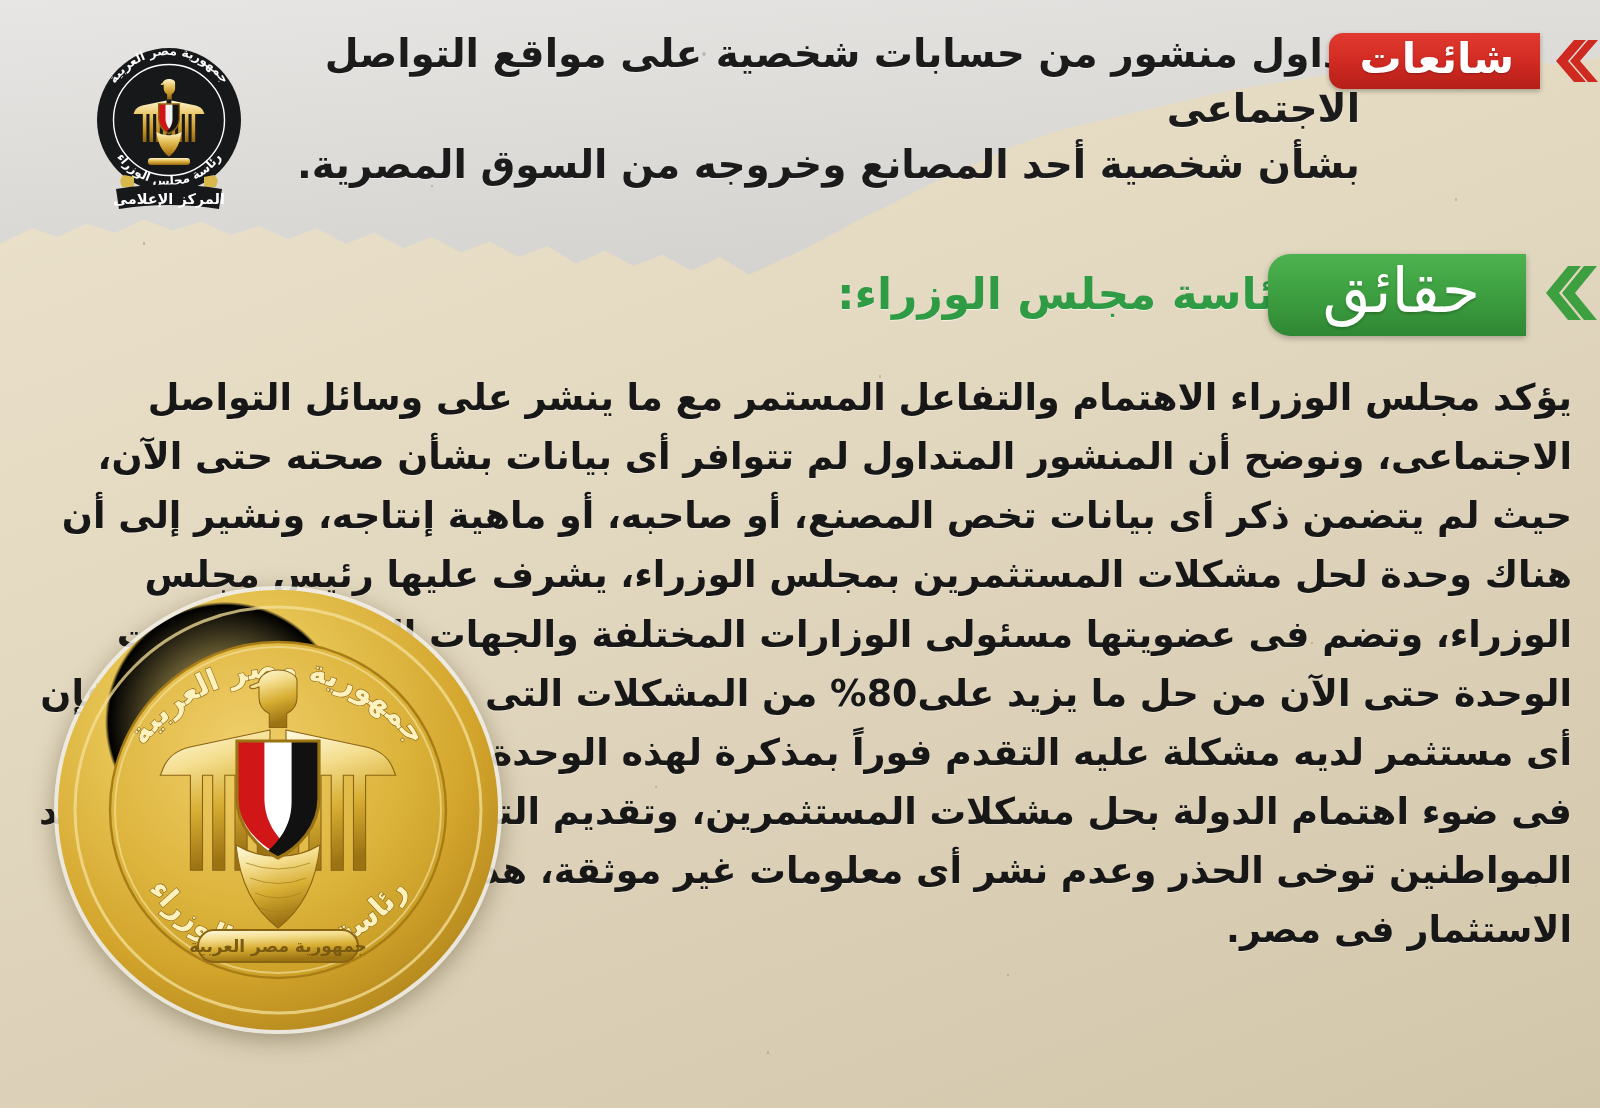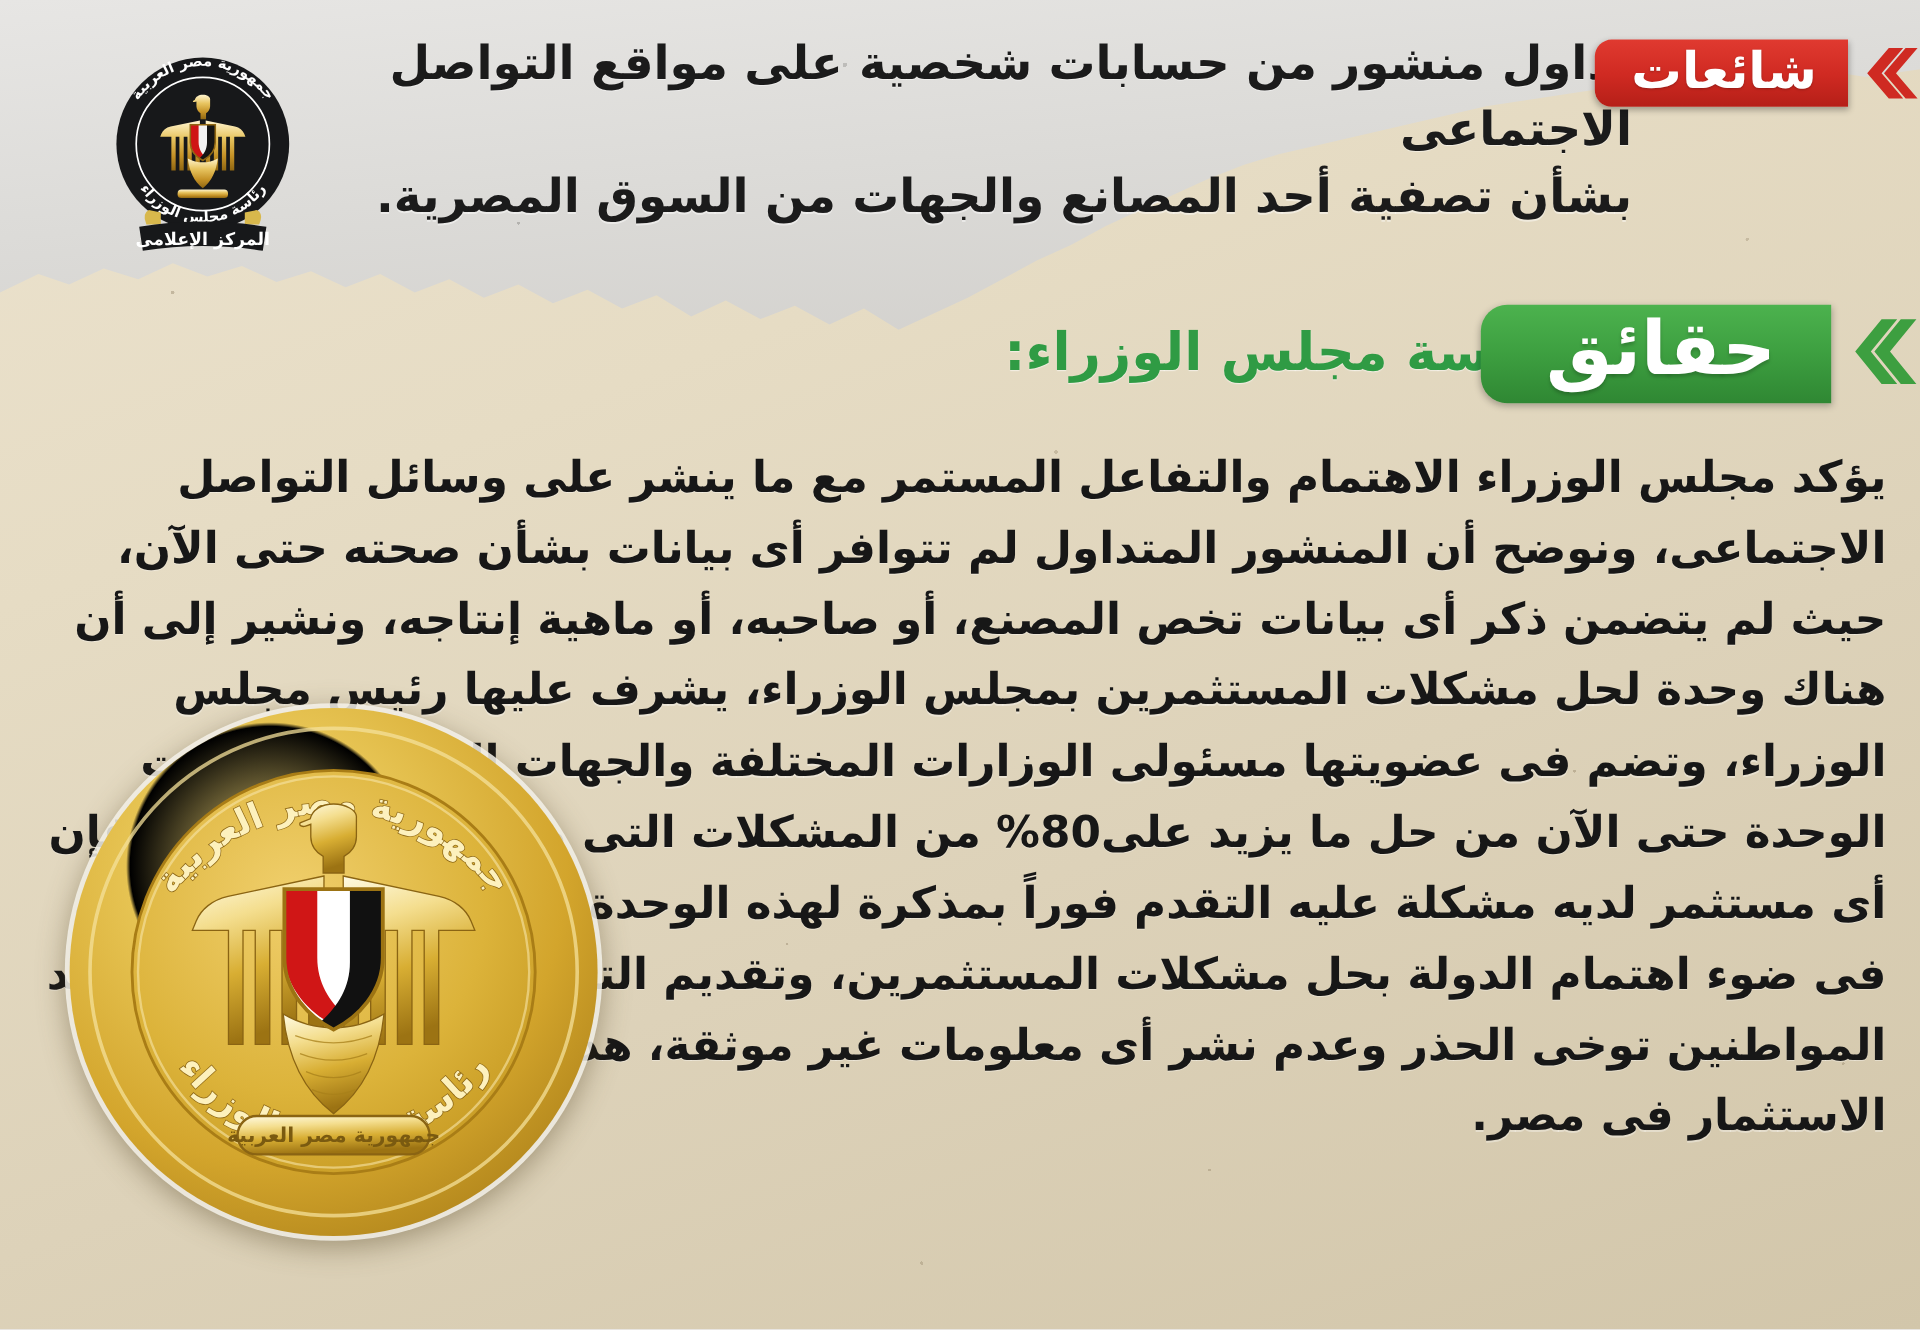--- a/index.html
+++ b/index.html
@@ -113,21 +113,21 @@
     z-index:14;
   }
   .badge-facts .pill {
     background:linear-gradient(180deg,#4cb24e 0%, #3d9f40 50%, #2f8733 100%);
     border-radius:22px 0 0 22px;
     padding:6px 46px 14px 54px;
     box-shadow:0 2px 6px rgba(0,0,0,.28);
   }
   .badge-facts .pill span {
     color:#fff;
-    font-size:62px; font-weight:700; line-height:1;
+    font-size:62px; font-weight:400; line-height:1;
     text-shadow:0 2px 3px rgba(0,0,0,.20);
   }
   .chev-green { margin-left:10px; }
 
   
   .subtitle {
     position:absolute; top:272px; right:300px;
     text-align:right; z-index:13;
   }
   .subtitle span {
@@ -228,21 +228,21 @@
         <path d="M40 3 L22 24 L40 45 L50 45 L32 24 L50 3 Z" fill="#cf2a22"></path>
       </svg>
     </span>
     <span class="pill">
       <span>شائعات</span>
     </span>
   </div>
 
   <div class="headline">
     <p>تداول منشور من حسابات شخصية على مواقع التواصل الاجتماعى</p>
-    <p>بشأن تصفية أحد المصانع والجهات من السوق المصرية.</p>
+    <p>بشأن شخصية أحد المصانع وخروجه من السوق المصرية.</p>
   </div>
 
   <div class="badge-facts">
     <span class="chev-green">
       <svg width="64" height="62" viewBox="0 0 64 62" aria-hidden="true">
         <path d="M32 4 L10 31 L32 58 L45 58 L23 31 L45 4 Z" fill="#3d9f40"></path>
         <path d="M48 4 L26 31 L48 58 L61 58 L39 31 L61 4 Z" fill="#3d9f40"></path>
       </svg>
     </span>
     <span class="pill">

